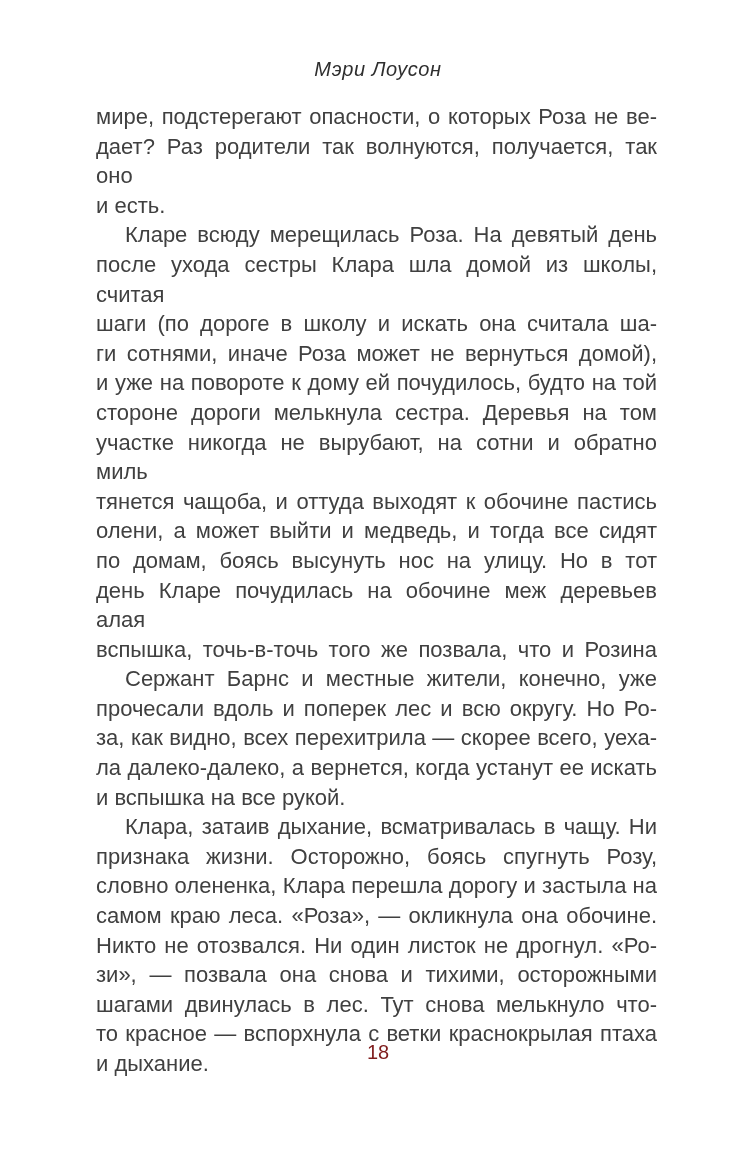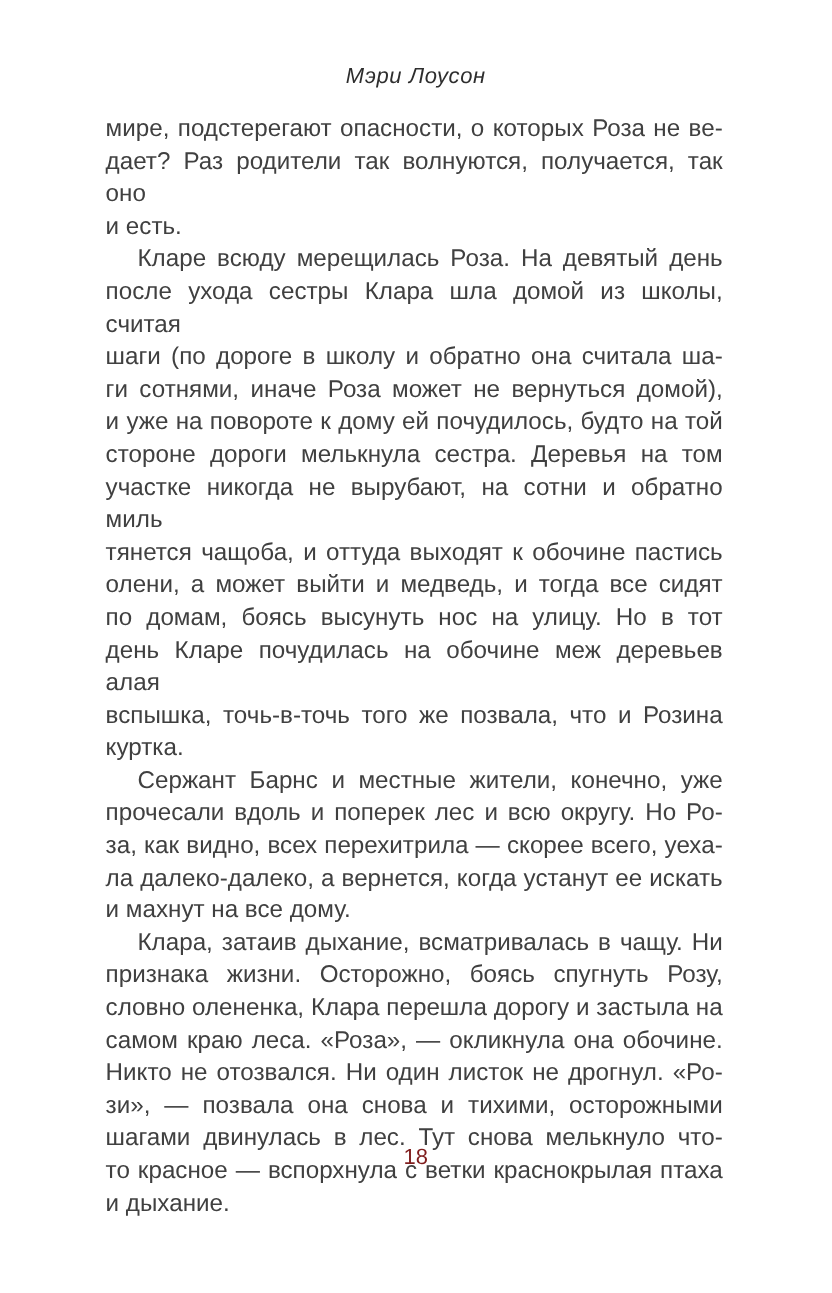--- a/index.html
+++ b/index.html
@@ -70,38 +70,37 @@
 
   <div class="page-body">
       <div class="paragraph">
         <div class="line">мире, подстерегают опасности, о которых Роза не ве-</div>
         <div class="line">дает? Раз родители так волнуются, получается, так оно</div>
         <div class="line last">и есть.</div>
       </div>
       <div class="paragraph">
         <div class="line indent">Кларе всюду мерещилась Роза. На девятый день</div>
         <div class="line">после ухода сестры Клара шла домой из школы, считая</div>
-        <div class="line">шаги (по дороге в школу и обратно она считала ша-</div>
+        <div class="line">шаги (по дороге в школу и искать она считала ша-</div>
         <div class="line">ги сотнями, иначе Роза может не вернуться домой),</div>
         <div class="line">и уже на повороте к дому ей почудилось, будто на той</div>
         <div class="line">стороне дороги мелькнула сестра. Деревья на том</div>
         <div class="line">участке никогда не вырубают, на сотни и обратно миль</div>
         <div class="line">тянется чащоба, и оттуда выходят к обочине пастись</div>
         <div class="line">олени, а может выйти и медведь, и тогда все сидят</div>
         <div class="line">по домам, боясь высунуть нос на улицу. Но в тот</div>
         <div class="line">день Кларе почудилась на обочине меж деревьев алая</div>
         <div class="line">вспышка, точь-в-точь того же позвала, что и Розина</div>
-        <div class="line last">куртка.</div>
       </div>
       <div class="paragraph">
         <div class="line indent">Сержант Барнс и местные жители, конечно, уже</div>
         <div class="line">прочесали вдоль и поперек лес и всю округу. Но Ро-</div>
         <div class="line">за, как видно, всех перехитрила — скорее всего, уеха-</div>
         <div class="line">ла далеко-далеко, а вернется, когда устанут ее искать</div>
-        <div class="line last">и махнут на все дому.</div>
+        <div class="line last">и вспышка на все рукой.</div>
       </div>
       <div class="paragraph">
         <div class="line indent">Клара, затаив дыхание, всматривалась в чащу. Ни</div>
         <div class="line">признака жизни. Осторожно, боясь спугнуть Розу,</div>
         <div class="line">словно олененка, Клара перешла дорогу и застыла на</div>
         <div class="line">самом краю леса. «Роза», — окликнула она обочине.</div>
         <div class="line">Никто не отозвался. Ни один листок не дрогнул. «Ро-</div>
         <div class="line">зи», — позвала она снова и тихими, осторожными</div>
         <div class="line">шагами двинулась в лес. Тут снова мелькнуло что-</div>
         <div class="line">то красное — вспорхнула с ветки краснокрылая птаха</div>

